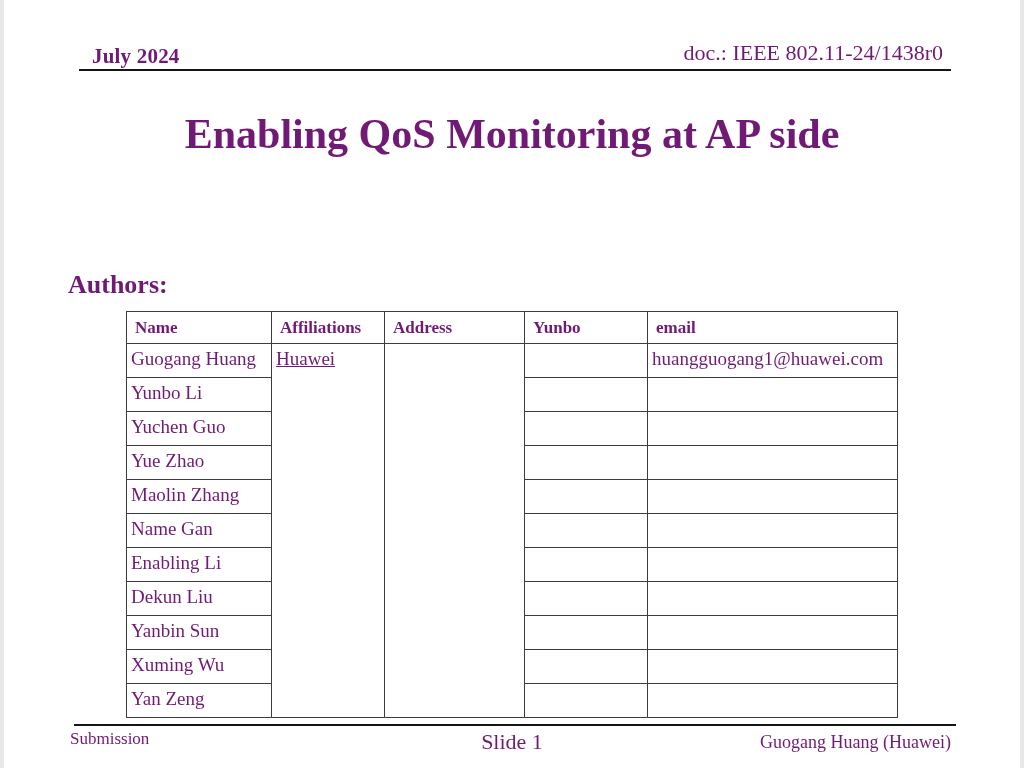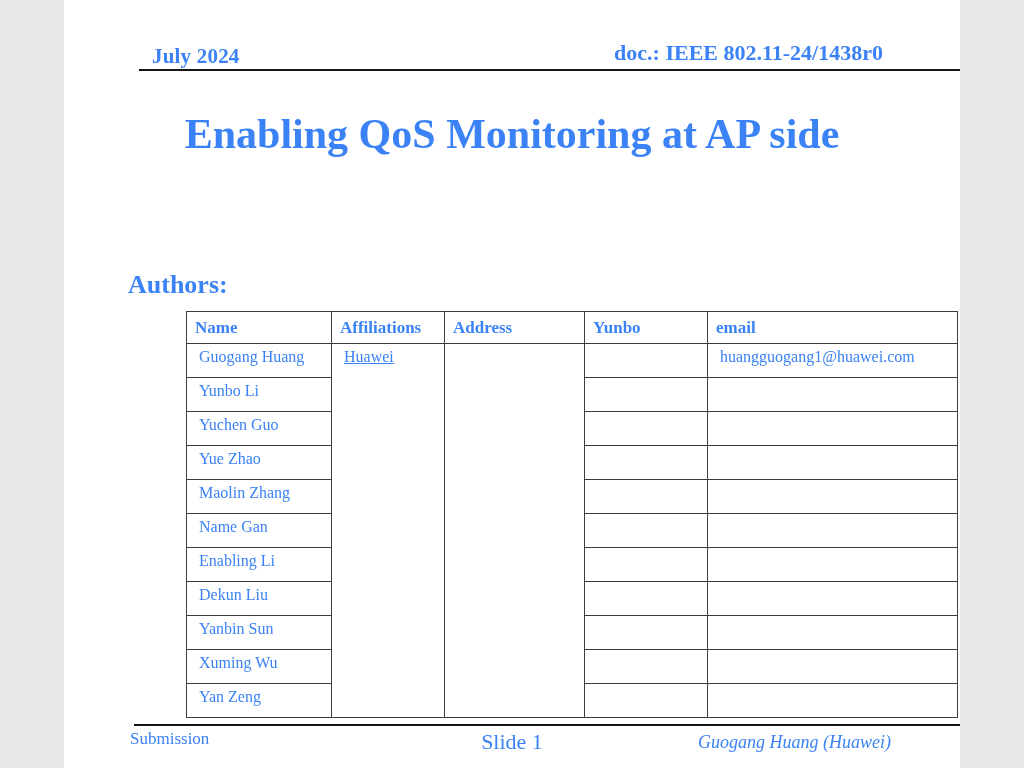--- a/index.html
+++ b/index.html
@@ -1,34 +1,34 @@
 <!DOCTYPE html>
 <html><head>
 <meta charset="utf-8">
 <style>
   * { margin: 0; padding: 0; box-sizing: border-box; }
   html, body { background: #e8e8e8; }
   .slide {
     position: relative;
-    width: 896px;
+    width: 1016px;
     height: 768px;
     background: #ffffff;
     font-family: "Liberation Serif", "DejaVu Serif", serif;
-    color: #3b82f6;
+    color: #701a75;
     overflow: hidden;
     margin: 0 auto;
   }
   
   .hdr-left {
     position: absolute; left: 88px; top: 44px;
     font-size: 21px; font-weight: bold; letter-spacing: 0.2px;
   }
   .hdr-right {
     position: absolute; right: 77px; top: 40px;
-    font-size: 22px; font-weight: bold;
+    font-size: 22px; font-weight: normal;
   }
   .hdr-rule {
     position: absolute; left: 75px; top: 69px;
     width: 872px; height: 2px; background: #151515;
   }
   
   .title {
     position: absolute; left: 0; top: 110px; width: 100%;
     text-align: center; font-size: 42px; font-weight: bold;
   }
@@ -58,39 +58,39 @@
     white-space: nowrap;
     margin-left: 48px;
   }
   table.authors th {
     text-align: left;
     font-size: 17px; font-weight: bold;
     padding: 6px 6px 4px 8px;
     height: 32px;
   }
   table.authors td {
-    font-size: 16px; font-weight: normal;
-    padding: 4px 6px 0 12px;
+    font-size: 19px; font-weight: normal;
+    padding: 4px 6px 0 4px;
     height: 34px;
   }
   table.authors td.merged { vertical-align: top; text-decoration: underline; }
   
   .ftr-rule {
     position: absolute; left: 70px; top: 724px;
     width: 882px; height: 2px; background: #151515;
   }
   .ftr-left {
     position: absolute; left: 66px; top: 729px; font-size: 17px;
   }
   .ftr-center {
     position: absolute; left: 0; top: 729px; width: 100%;
     text-align: center; font-size: 22px;
   }
   .ftr-right {
-    position: absolute; right: 69px; top: 732px; font-size: 18px; font-style: italic;
+    position: absolute; right: 69px; top: 732px; font-size: 18px;
   }
 </style>
 </head>
 <body>
 
 <div class="slide">
 
   <div class="hdr-left">July 2024</div>
   <div class="hdr-right">doc.: IEEE 802.11-24/1438r0</div>
   <div class="hdr-rule"></div>

